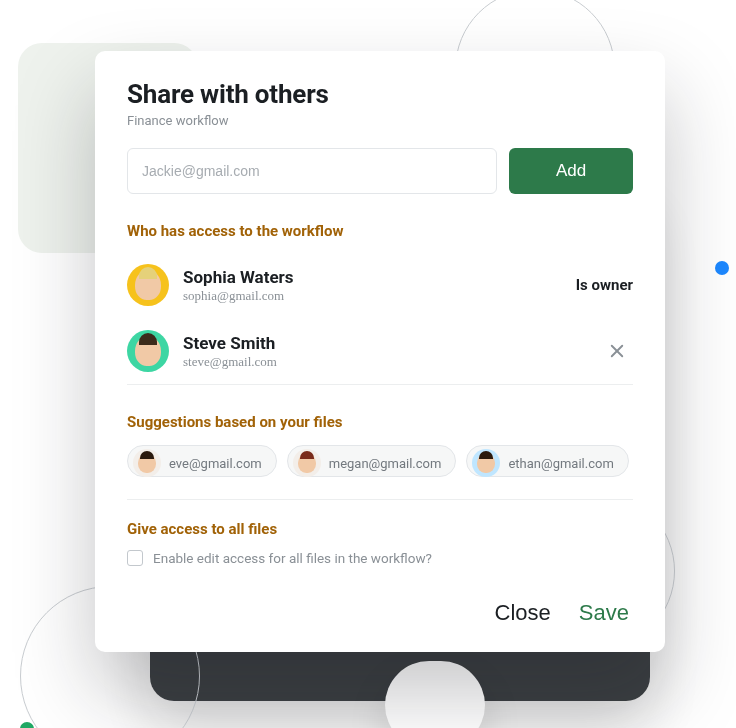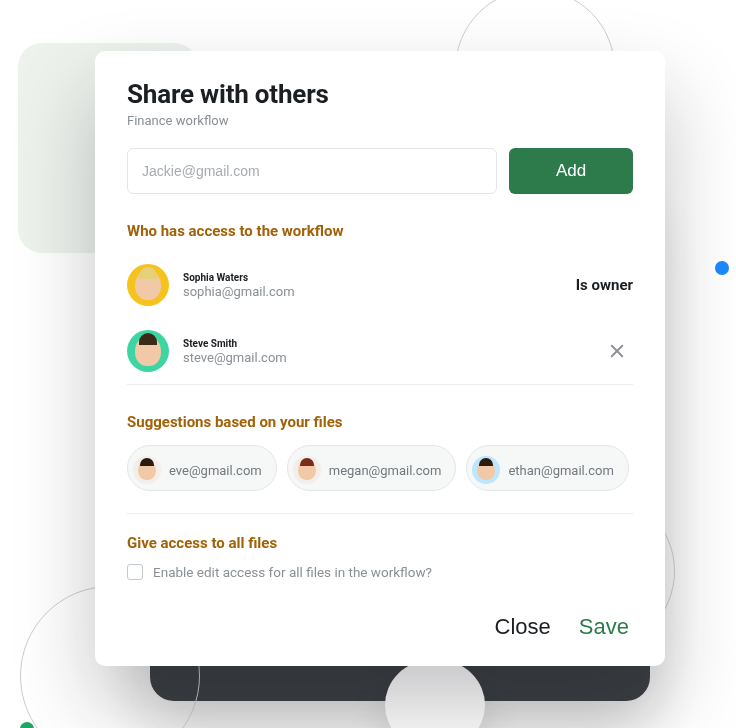--- a/index.html
+++ b/index.html
@@ -75,32 +75,32 @@
   }
   .avatar .face {
     width: 26px; height: 30px; background:#f1c9a6; border-radius: 50% 50% 45% 45%;
     position:relative;
   }
   .avatar .face::after{
     content:""; position:absolute; left:4px; right:4px; top:-3px; height:12px;
     background: var(--hair,#5a3b1a); border-radius: 12px 12px 0 0;
   }
   .user-info { margin-left: 14px; flex:1; }
-  .user-name { font-size: 10px; font-weight:700; color:#1b1f23; }
-  .user-email { font-size: 13px; color:#8a9096; margin-top:1px; }
+  .user-name { font-size: 17px; font-weight:700; color:#1b1f23; }
+  .user-email { font-size: 13px; color:#8a9096; margin-top:1px;font-family:Liberation Serif, serif; }
   .owner-text { font-size: 15px; font-weight:700; color:#1b1f23; }
   .remove-btn {
     width:32px; height:32px; border:none; background:transparent; cursor:pointer;
     color:#8a9096; display:flex; align-items:center; justify-content:center;
   }
   .remove-btn svg { width:18px; height:18px; }
 
   .chips-row { display:flex; gap:10px; margin-top:14px; padding-bottom: 22px; border-bottom:1px solid #eceeef; }
   .chip {
-    display:flex; align-items:center; gap:8px; height:46px;
+    display:flex; align-items:center; gap:8px; height:32px;
     border:1px solid #e3e6e9; background:#f6f7f7; border-radius: 999px;
     padding: 4px 14px 0 5px; cursor:pointer;
   }
   .chip .mini-avatar {
     width:28px; height:28px; border-radius:50%; flex-shrink:0;
     display:flex; align-items:center; justify-content:center; overflow:hidden;
   }
   .chip .mini-avatar .mf {
     width:18px; height:20px; background:#f1c9a6; border-radius:50% 50% 45% 45%; position:relative;
   }

